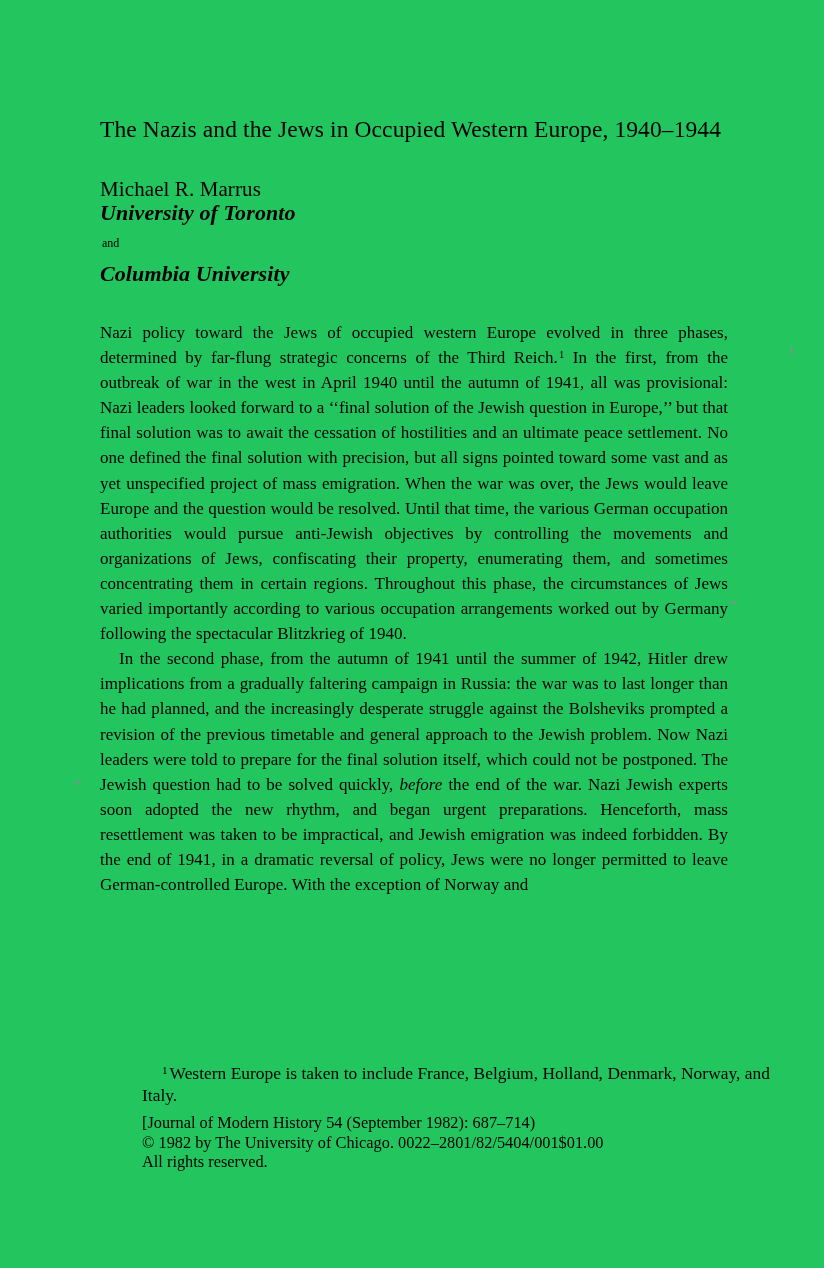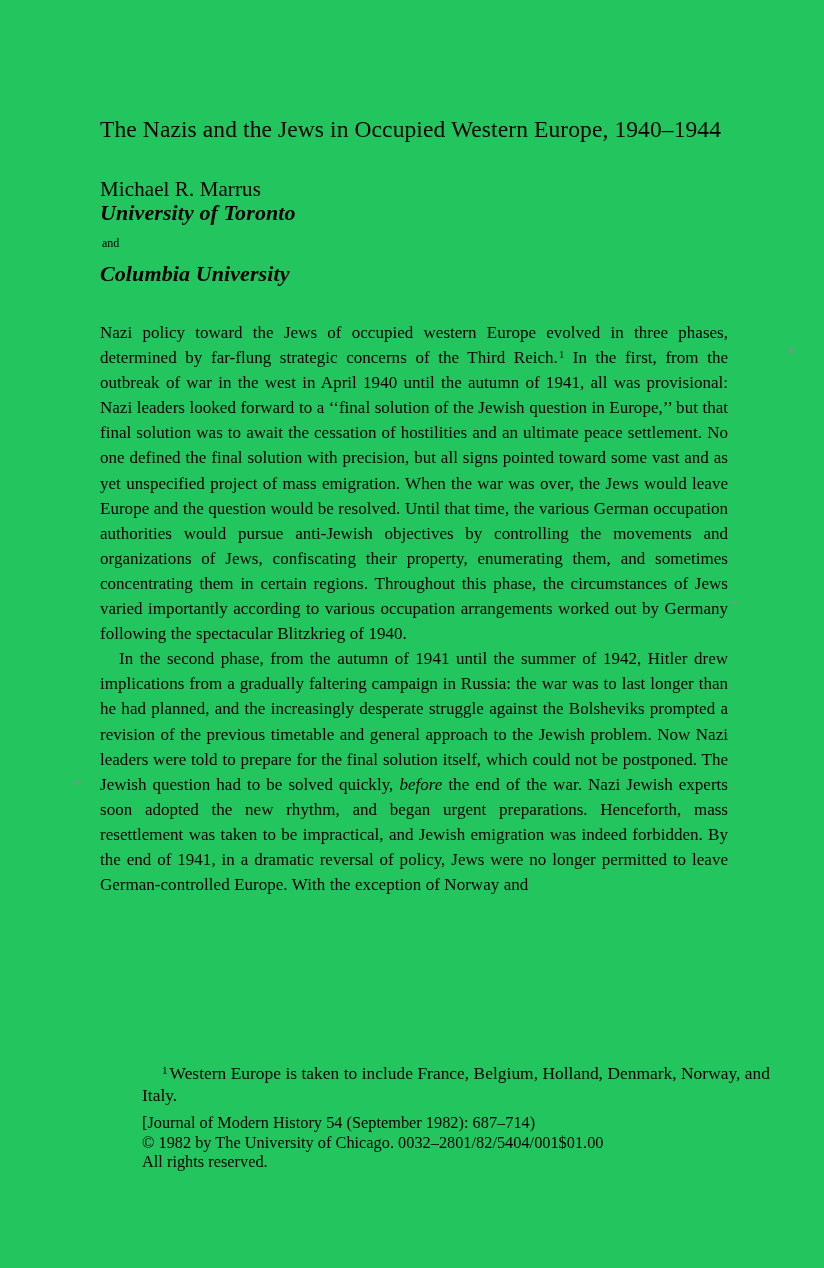--- a/index.html
+++ b/index.html
@@ -146,21 +146,21 @@
       <p class="indent"><span>In the second phase, from the autumn of 1941 until the summer of 1942, Hitler drew implications from a gradually faltering campaign in Russia: the war was to last longer than he had planned, and the increasingly desperate struggle against the Bolsheviks prompted a revision of the previous timetable and general approach to the Jewish problem. Now Nazi leaders were told to prepare for the final solution itself, which could not be postponed. The Jewish question had to be solved quickly, </span><i>before</i><span> the end of the war. Nazi Jewish experts soon adopted the new rhythm, and began urgent preparations. Henceforth, mass resettlement was taken to be impractical, and Jewish emigration was indeed forbidden. By the end of 1941, in a dramatic reversal of policy, Jews were no longer permitted to leave German-controlled Europe. With the exception of Norway and</span></p>
     </div>
 
   </div>
 
   <div class="footnote-area">
     <p class="footnote"><sup>1</sup><span>Western Europe is taken to include France, Belgium, Holland, Denmark, Norway, and Italy.</span></p>
 
     <div class="imprint">
       <div>[Journal of Modern History 54 (September 1982): 687–714)</div>
-      <div>© 1982 by The University of Chicago. 0032–2801/82/5404/001$01.00</div>
+      <div>© 1982 by The University of Chicago. 0022–2801/82/5404/001$01.00</div>
       <div>All rights reserved.</div>
     </div>
   </div>
 
   <span class="speck" style="left:790px; top:347px; width:3px; height:7px;"></span>
   <span class="speck" style="left:74px; top:781px; width:7px; height:3px; transform:rotate(-35deg);"></span>
   <span class="speck" style="left:731px; top:601px; width:6px; height:3px;"></span>
 
 </div>
 

